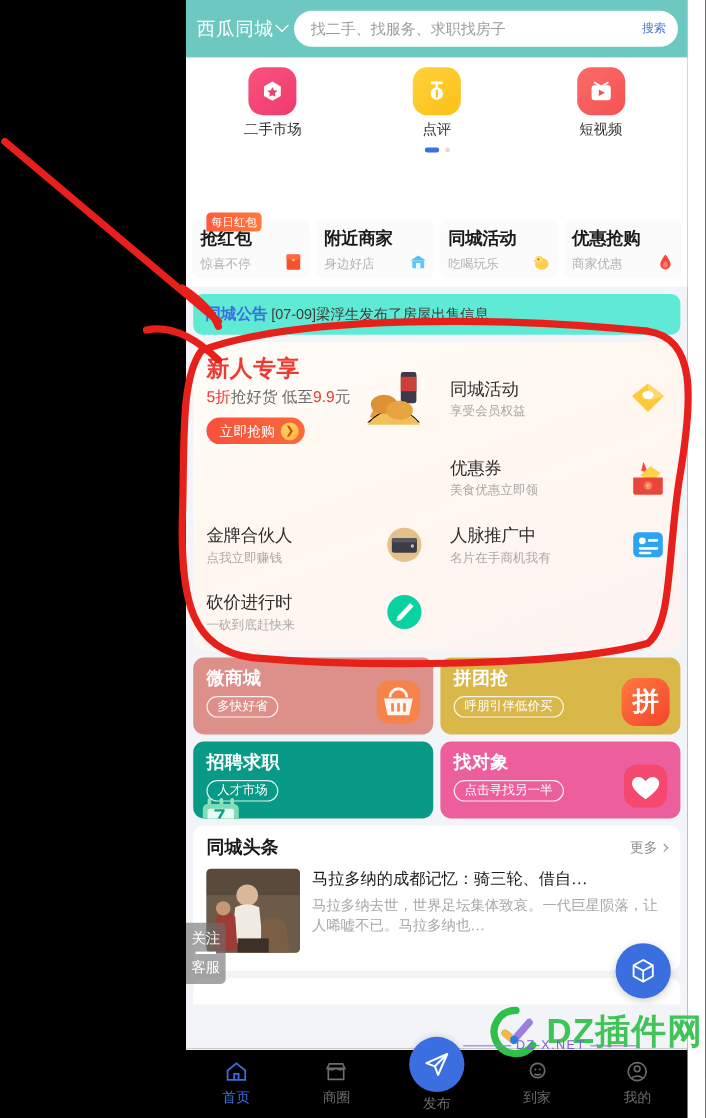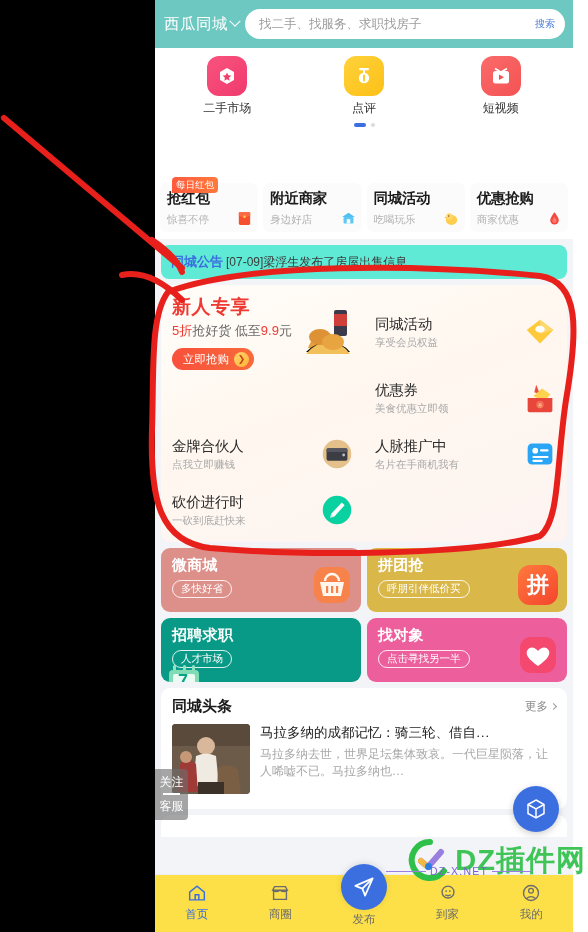--- a/index.html
+++ b/index.html
@@ -158,21 +158,21 @@
     position: absolute; right: 14px; top: 786px;
     width: 46px; height: 46px; border-radius: 50%;
     background: #3b6fe0; z-index: 40;
     display: flex; align-items: center; justify-content: center;
     box-shadow: 0 2px 7px rgba(0,0,0,.2);
   }
 
   
   .tabbar {
     position: absolute; left: 0; bottom: 0; width: 418px; height: 58px;
-    background: #fde047; display: flex; align-items: flex-start;
+    background: #000000; display: flex; align-items: flex-start;
     padding-top: 7px; border-top: 1px solid #eee; z-index: 30;
   }
   .tab { flex: 1; display: flex; flex-direction: column; align-items: center; gap: 3px; }
   .tab span { font-size: 11.5px; color: #6c6c6c; }
   .tab.active span { color: #3b6fe0; }
   .tab.pub { position: relative; }
   .pub-fab {
     position: absolute; top: -18px; width: 46px; height: 46px; border-radius: 50%;
     background: #3b6fe0; display: flex; align-items: center; justify-content: center;
     box-shadow: 0 -1px 6px rgba(0,0,0,.12);

